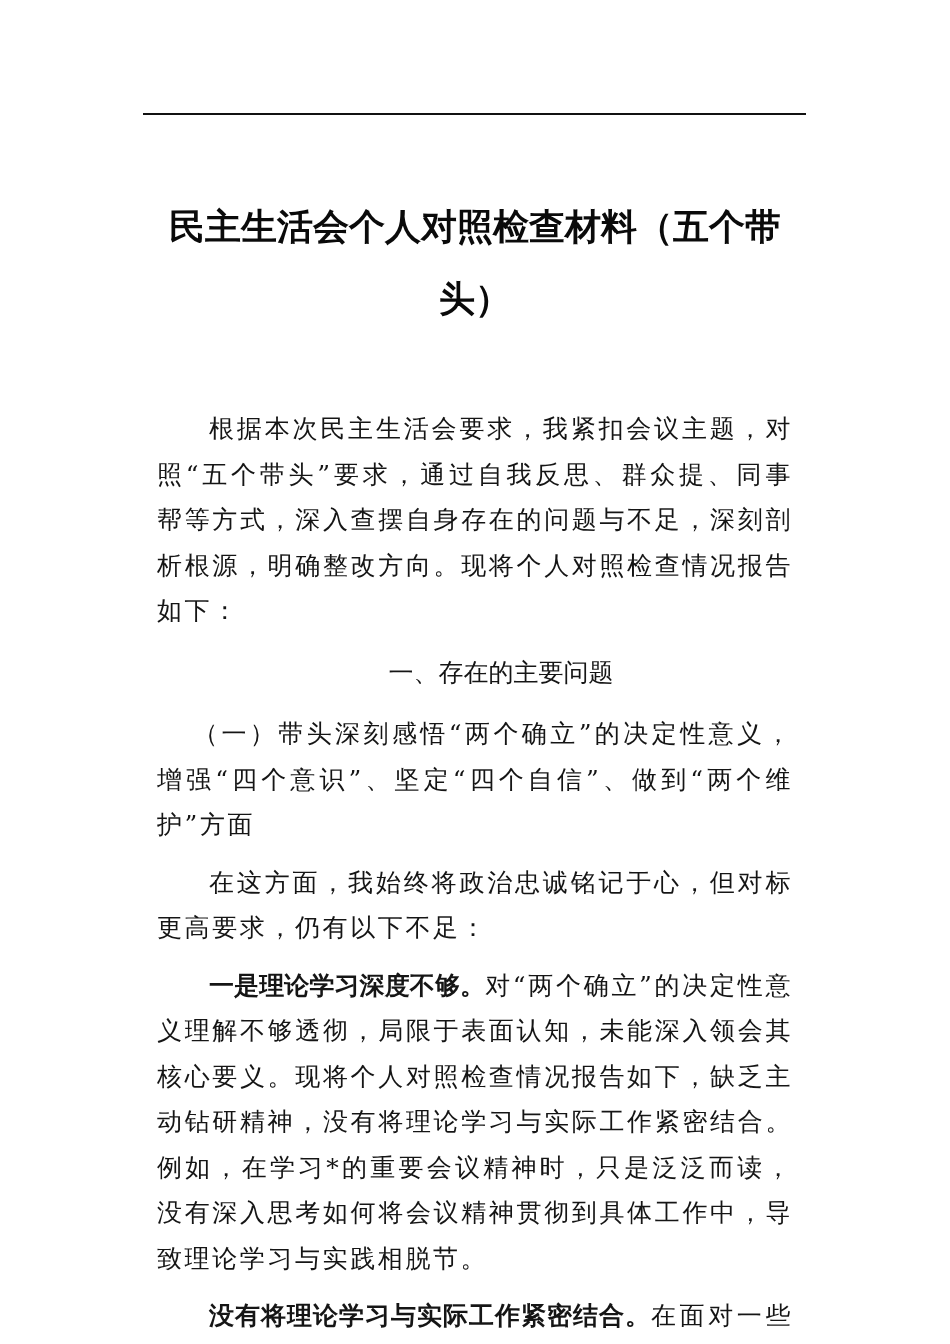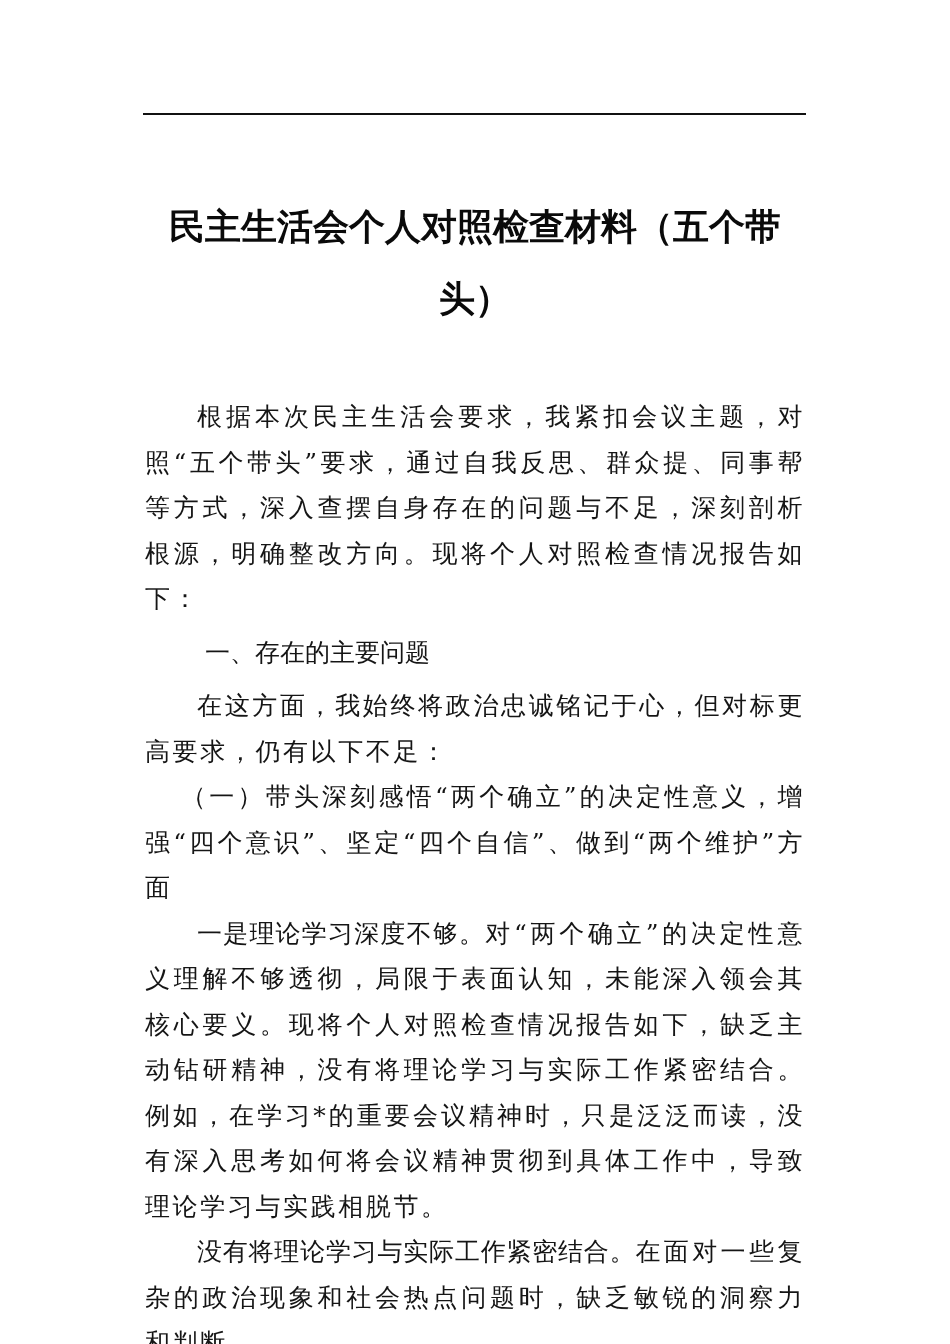--- a/index.html
+++ b/index.html
@@ -47,59 +47,60 @@
       position: absolute;
       left: 145px;
       top: 394px;
       width: 660px;
       font-family: "DejaVu Serif", "Liberation Serif", serif;
       font-size: 25px;
       line-height: 45.5px;
       color: #151515;
     }
     .para {
-      margin: 0;
+      margin: 12px;
       text-align: justify;
       text-align-last: left;
       text-indent: 52px;
       letter-spacing: 2.6px;
     }
     .para.no-indent {
       text-indent: 36px;
     }
     .section-heading {
-      margin: 8px;
+      margin: 16px;
       text-indent: 52px;
       font-family: "DejaVu Sans", "Liberation Sans", sans-serif;
       font-size: 25px;
       letter-spacing: 0px;
+      text-align: center;
     }
     .lead {
-      font-weight: normal;
+      font-weight: bold;
       letter-spacing: 0px;
       font-family: "DejaVu Sans", "Liberation Sans", sans-serif;
     }
   </style>
 </head>
 <body>
 
 <div class="page">
   <div class="header-rule"></div>
 
   <h1 class="title">
     <span>民主生活会个人对照检查材料（五个带</span><br>
     <span>头）</span>
   </h1>
 
   <div class="body">
     <p class="para">根据本次民主生活会要求，我紧扣会议主题，对照“五个带头”要求，通过自我反思、群众提、同事帮等方式，深入查摆自身存在的问题与不足，深刻剖析根源，明确整改方向。现将个人对照检查情况报告如下：</p>
 
     <p class="section-heading">一、存在的主要问题</p>
 
+    <p class="para no-indent">（一）带头深刻感悟“两个确立”的决定性意义，增强“四个意识”、坚定“四个自信”、做到“两个维护”方面</p>
+
     <p class="para">在这方面，我始终将政治忠诚铭记于心，但对标更高要求，仍有以下不足：</p>
-
-    <p class="para no-indent">（一）带头深刻感悟“两个确立”的决定性意义，增强“四个意识”、坚定“四个自信”、做到“两个维护”方面</p>
 
     <p class="para"><span class="lead">一是理论学习深度不够。</span><span>对“两个确立”的决定性意义理解不够透彻，局限于表面认知，未能深入领会其核心要义。现将个人对照检查情况报告如下，缺乏主动钻研精神，没有将理论学习与实际工作紧密结合。例如，在学习*的重要会议精神时，只是泛泛而读，没有深入思考如何将会议精神贯彻到具体工作中，导致理论学习与实践相脱节。</span></p>
 
     <p class="para"><span class="lead">没有将理论学习与实际工作紧密结合。</span><span>在面对一些复杂的政治现象和社会热点问题时，缺乏敏锐的洞察力和判断</span></p>
   </div>
 </div>
 
 </body></html>

